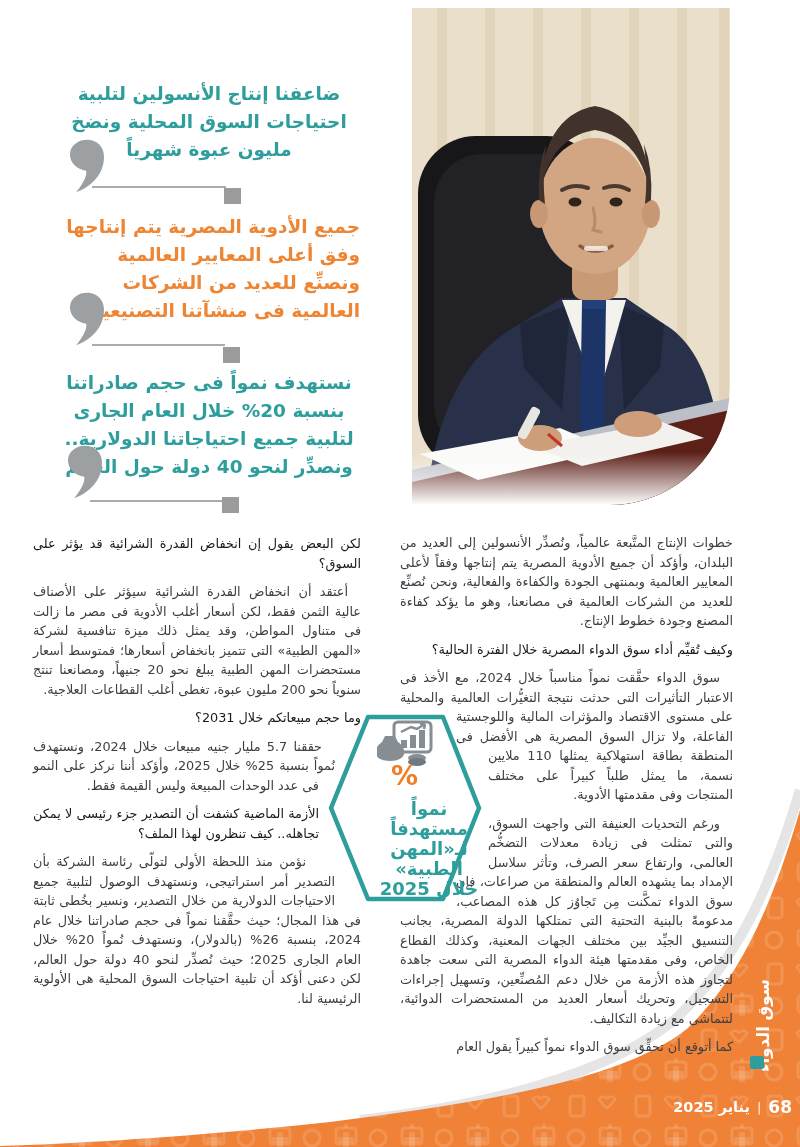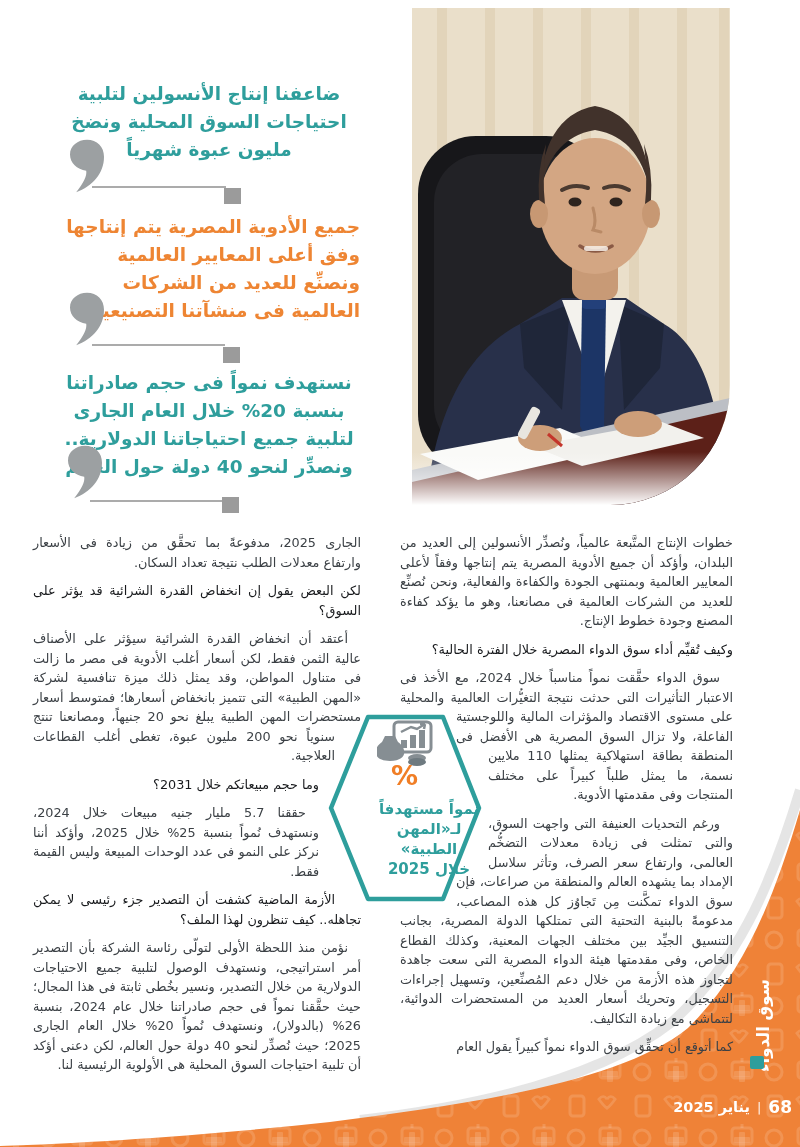--- a/index.html
+++ b/index.html
@@ -25,21 +25,21 @@
   .fr{float:right;clear:right;}
 
   
   .badge{position:absolute;left:326px;top:708px;width:158px;height:200px;z-index:3;}
   .badge .hex{position:absolute;inset:0;}
   .badge-content{position:absolute;inset:0;display:flex;flex-direction:column;align-items:center;z-index:1;}
   .badge-icon{margin-top:12px;}
   .badge-number{display:flex;direction:ltr;align-items:flex-end;color:#F07E26;line-height:1;margin-top:-4px;}
   .badge-number .pct{font-size:27px;font-weight:bold;margin-bottom:5px;margin-right:1px;}
   .badge-number .num{font-size:55px;font-weight:bold;letter-spacing:-2px;}
-  .badge-text{color:#2E9E9C;font-weight:bold;font-size:15px;line-height:20px;text-align:center;margin-top:5px;margin-left:48px;}
+  .badge-text{color:#2E9E9C;font-weight:bold;font-size:18px;line-height:20px;text-align:center;margin-top:5px;margin-left:48px;}
 
   
   .photo{position:absolute;left:412px;top:8px;width:318px;height:497px;
          border-radius:0 0 120px 0;overflow:hidden;z-index:1;}
 
   
   .swoosh{position:absolute;inset:0;z-index:1;pointer-events:none;}
   .footer{position:absolute;left:652px;top:1094px;width:140px;height:26px;z-index:4;
           display:flex;direction:rtl;align-items:center;gap:7px;color:#fff;}
   .footer .pg{font-size:17px;font-weight:bold;}
@@ -208,21 +208,20 @@
     <p class="ind">ورغم التحديات العنيفة التى واجهت السوق، والتى تمثلت فى زيادة معدلات التضخُّم العالمى، وارتفاع سعر الصرف، وتأثر سلاسل الإمداد بما يشهده العالم والمنطقة من صراعات، فإن سوق الدواء تمكَّنت مِن تَجاوُز كل هذه المصاعب، مدعومةً بالبنية التحتية التى تمتلكها الدولة المصرية، بجانب التنسيق الجيِّد بين مختلف الجهات المعنية، وكذلك القطاع الخاص، وفى مقدمتها هيئة الدواء المصرية التى سعت جاهدة لتجاوز هذه الأزمة من خلال دعم المُصنِّعين، وتسهيل إجراءات التسجيل، وتحريك أسعار العديد من المستحضرات الدوائية، لتتماشى مع زيادة التكاليف.</p>
     <p>كما أتوقع أن تحقِّق سوق الدواء نمواً كبيراً يقول العام</p>
   </div>
 
   <div class="body-col" style="left:33px;top:533px;width:328px;height:560px;">
     <div class="sp fr" style="clear:none;width:0;height:205px;"></div>
     <div class="sp fr" style="width:26px;height:46px;"></div>
     <div class="sp fr" style="width:42px;height:80px;"></div>
     <div class="sp fr" style="width:26px;height:44px;"></div>
 
-    <p>الجارى 2025، مدفوعةً بما تحقَّق من زيادة فى الأسعار وارتفاع معدلات الطلب نتيجة تعداد السكان.</p>
     <p class="question">لكن البعض يقول إن انخفاض القدرة الشرائية قد يؤثر على السوق؟</p>
     <p class="ind">أعتقد أن انخفاض القدرة الشرائية سيؤثر على الأصناف عالية الثمن فقط، لكن أسعار أغلب الأدوية فى مصر ما زالت فى متناول المواطن، وقد يمثل ذلك ميزة تنافسية لشركة «المهن الطبية» التى تتميز بانخفاض أسعارها؛ فمتوسط أسعار مستحضرات المهن الطبية يبلغ نحو 20 جنيهاً، ومصانعنا تنتج سنوياً نحو 200 مليون عبوة، تغطى أغلب القطاعات العلاجية.</p>
     <p class="question">وما حجم مبيعاتكم خلال 2031؟</p>
     <p class="ind">حققنا 5.7 مليار جنيه مبيعات خلال 2024، ونستهدف نُمواً بنسبة 25% خلال 2025، وأؤكد أننا نركز على النمو فى عدد الوحدات المبيعة وليس القيمة فقط.</p>
     <p class="question">الأزمة الماضية كشفت أن التصدير جزء رئيسى لا يمكن تجاهله.. كيف تنظرون لهذا الملف؟</p>
     <p class="ind">نؤمن منذ اللحظة الأولى لتولّى رئاسة الشركة بأن التصدير أمر استراتيجى، ونستهدف الوصول لتلبية جميع الاحتياجات الدولارية من خلال التصدير، ونسير بخُطى ثابتة فى هذا المجال؛ حيث حقَّقنا نمواً فى حجم صادراتنا خلال عام 2024، بنسبة 26% (بالدولار)، ونستهدف نُمواً 20% خلال العام الجارى 2025؛ حيث نُصدِّر لنحو 40 دولة حول العالم، لكن دعنى أؤكد أن تلبية احتياجات السوق المحلية هى الأولوية الرئيسية لنا.</p>
   </div>
 
   <div class="side-tab">
     <span>سوق الدواء</span>

